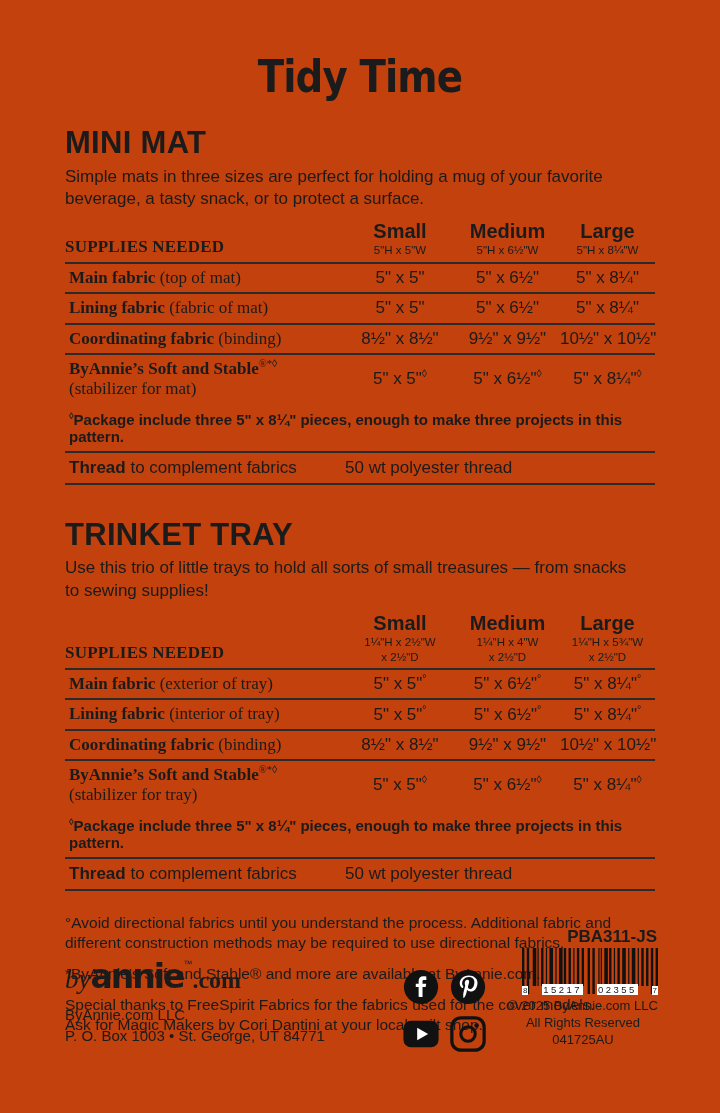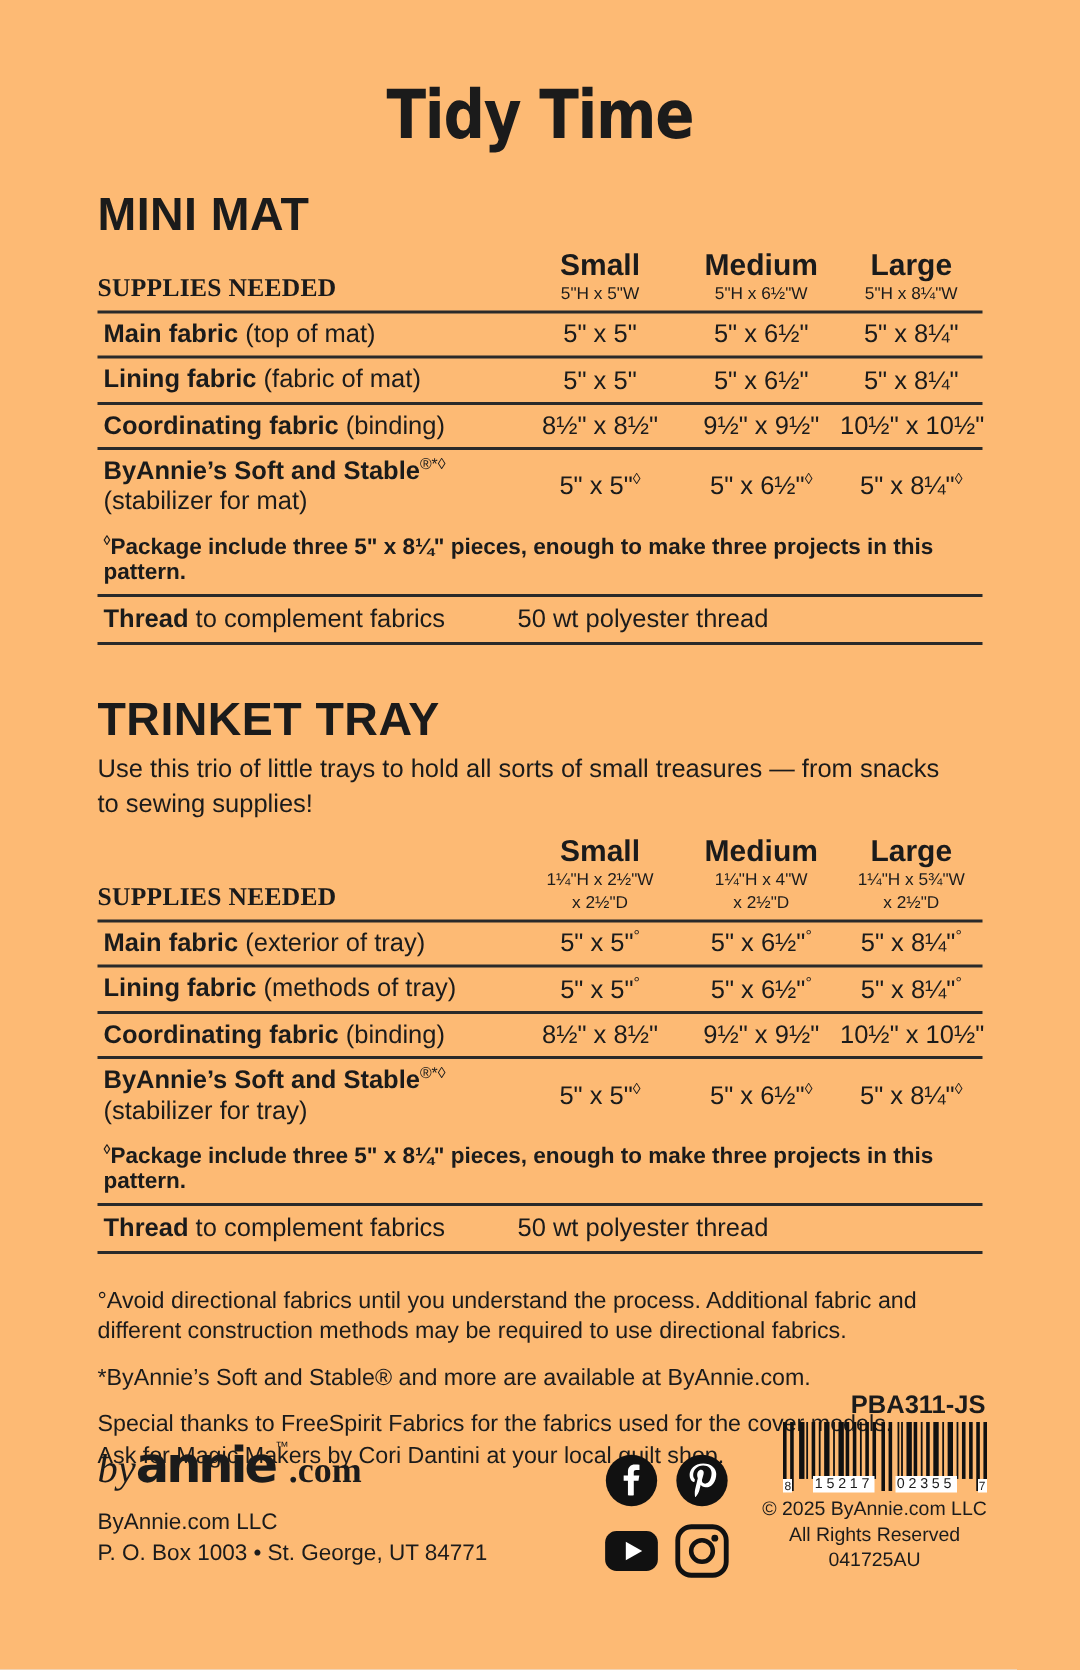--- a/index.html
+++ b/index.html
@@ -1,17 +1,17 @@
 <!DOCTYPE html>
 <html><head>
 <meta charset="utf-8">
 <style>
   html,body{margin:0;padding:0;background:#e8e8e8;}
   .page{
-    position:relative;width:720px;height:1113px;margin:0 auto;background:#fdba74;
+    position:relative;width:720px;height:1113px;margin:0 auto;background:#c2410c;
     font-family:"Liberation Sans",sans-serif;color:#1b1b1b;overflow:hidden;
     -webkit-font-smoothing:antialiased;
   }
   .content{padding:50px 65px 0 65px;}
   .doc-title{text-align:center;margin:0 0 6px 0;}
   .doc-title .tt{
     display:inline-block;font-family:"DejaVu Sans",sans-serif;font-weight:bold;
     font-size:45px;letter-spacing:-1px;transform:scaleX(.86);transform-origin:center;
   }
   .section-heading{
@@ -21,21 +21,21 @@
   
   .stable{width:590px;font-size:17px;}
   .thead{display:grid;grid-template-columns:280px 110px 105px 95px;align-items:end;padding-bottom:4px;}
   .supplies-label{font-weight:bold;font-size:17px;letter-spacing:.2px;padding-bottom:1px;font-family:Liberation Serif, serif;}
   .colhead{text-align:center;}
   .colhead .cname{font-weight:bold;font-size:20px;line-height:1.15;}
   .colhead .csize{font-size:11.5px;line-height:1.25;}
   .trow{display:grid;grid-template-columns:280px 110px 105px 95px;align-items:center;
         border-top:2px solid #2a2a2a;padding:4px 0;}
   .stable{border-bottom:2px solid #2a2a2a;}
-  .cell.lbl{padding-left:4px;line-height:1.2;}
+  .cell.lbl{padding-left:4px;line-height:1.2;font-family:Liberation Serif, serif;}
   .cell.lbl .b{font-weight:bold;}
   .cell.lbl .lbl2{display:block;font-weight:normal;}
   .cell.val{text-align:center;white-space:nowrap;}
   sup{font-size:62%;line-height:0;}
   .tfoot-note{border-top:0;padding:7px 0 6px 4px;font-weight:bold;font-size:15px;}
   .thread-row{display:grid;grid-template-columns:280px 310px;align-items:center;
         border-top:2px solid #2a2a2a;padding:5px 0;}
   .thread-row .lbl{padding-left:4px;}
   .thread-row .b{font-weight:bold;}
   .thread-row .val{}
@@ -68,20 +68,21 @@
 </head>
 <body>
 
 <div class="page">
   <div class="content">
 
     <h1 class="doc-title"><span class="tt">Tidy Time</span></h1>
 
     <div>
       <h2 class="section-heading">MINI MAT</h2>
+      <p class="section-desc">Simple mats in three sizes are perfect for holding a mug of your favorite beverage, a tasty snack, or to protect a surface.</p>
 
       <div class="stable">
         <div class="thead">
           <div class="supplies-label">SUPPLIES NEEDED</div>
           <div class="colhead">
             <div class="cname">Small</div>
             <div class="csize">5"H x 5"W</div>
           </div>
           <div class="colhead">
             <div class="cname">Medium</div>
@@ -155,21 +156,21 @@
         </div>
 
         <div class="trow">
           <div class="cell lbl"><span class="b">Main fabric</span><sup></sup><span> (exterior of tray)</span></div>
           <div class="cell val"><span>5" x 5"</span><sup>°</sup></div>
           <div class="cell val"><span>5" x 6½"</span><sup>°</sup></div>
           <div class="cell val"><span>5" x 8¼"</span><sup>°</sup></div>
         </div>
 
         <div class="trow">
-          <div class="cell lbl"><span class="b">Lining fabric</span><sup></sup><span> (methods of tray)</span></div>
+          <div class="cell lbl"><span class="b">Lining fabric</span><sup></sup><span> (interior of tray)</span></div>
           <div class="cell val"><span>5" x 5"</span><sup>°</sup></div>
           <div class="cell val"><span>5" x 6½"</span><sup>°</sup></div>
           <div class="cell val"><span>5" x 8¼"</span><sup>°</sup></div>
         </div>
 
         <div class="trow">
           <div class="cell lbl"><span class="b">Coordinating fabric</span><sup></sup><span> (binding)</span></div>
           <div class="cell val"><span>8½" x 8½"</span><sup></sup></div>
           <div class="cell val"><span>9½" x 9½"</span><sup></sup></div>
           <div class="cell val"><span>10½" x 10½"</span><sup></sup></div>

